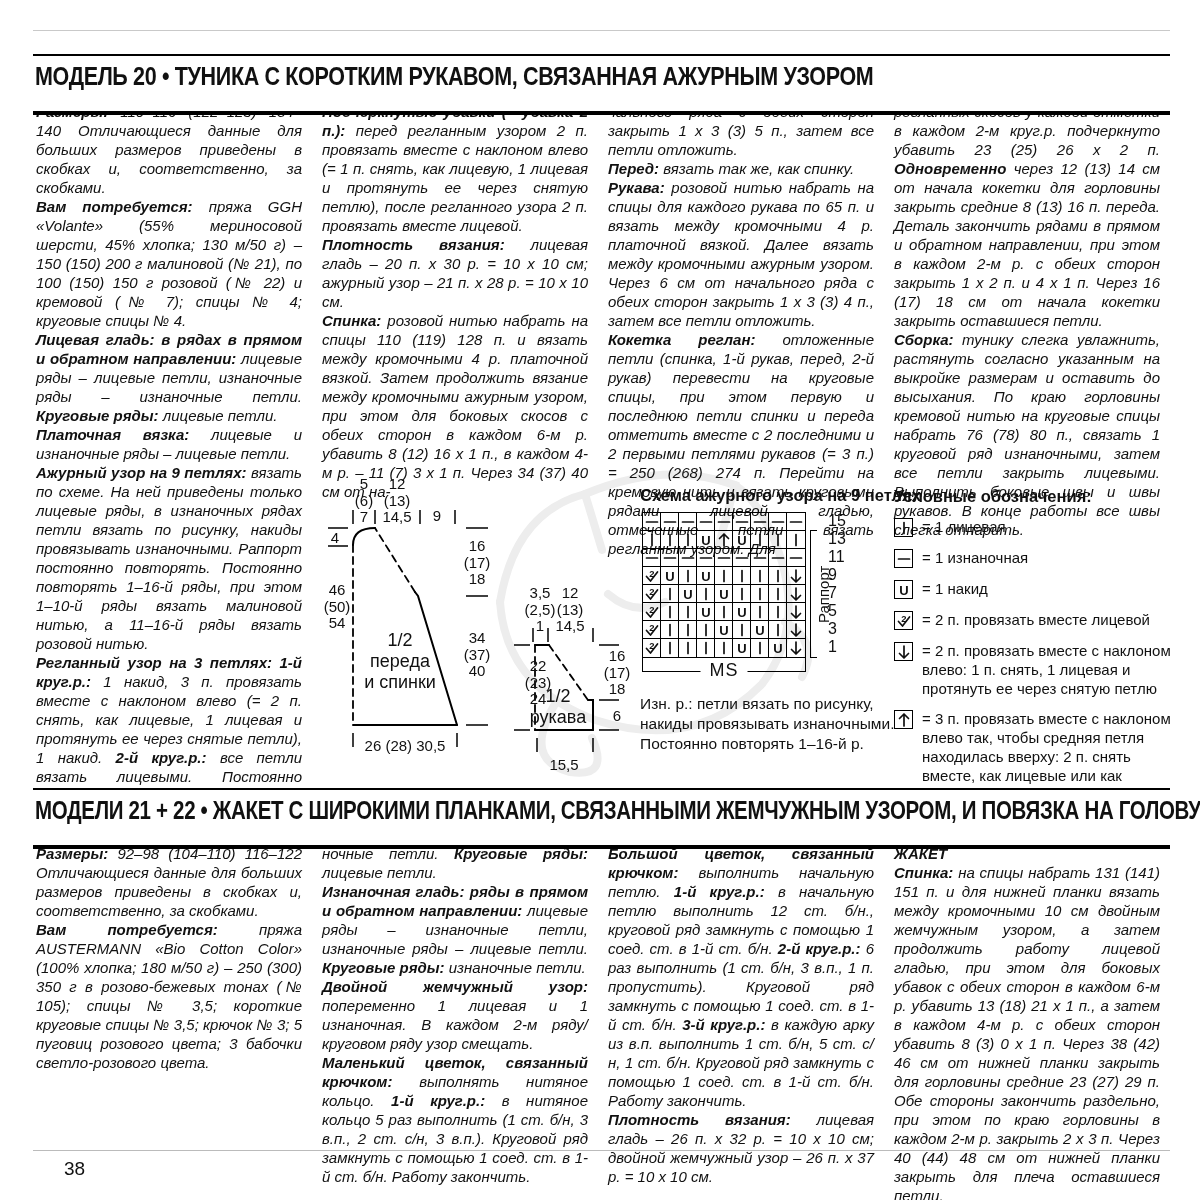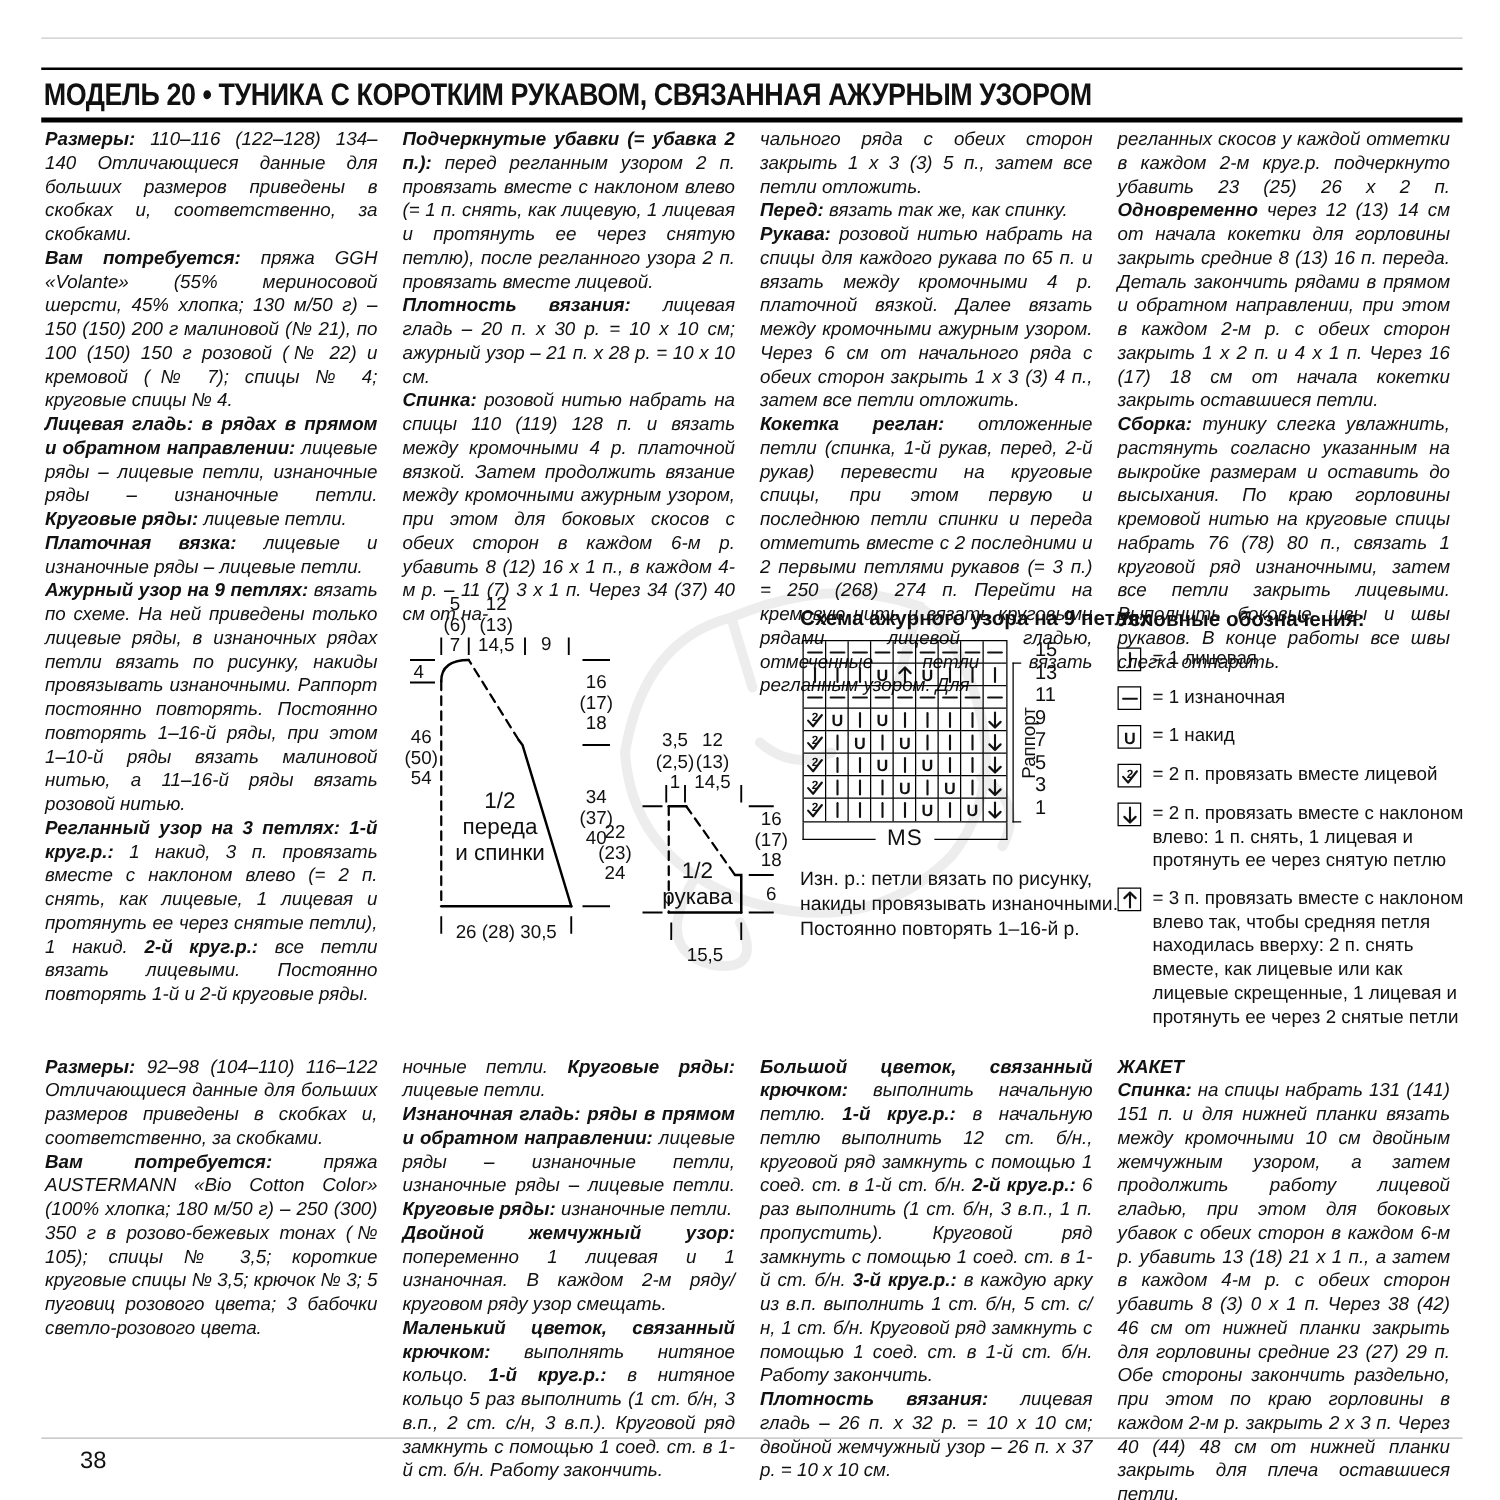--- a/index.html
+++ b/index.html
@@ -1,20 +1,20 @@
 <!DOCTYPE html>
 <html><head>
 <meta charset="utf-8">
 <style>
   html,body{margin:0;padding:0;background:#fff;}
   .page{position:relative;width:1200px;height:1200px;background:#fff;
         font-family:"Liberation Sans",sans-serif;color:#111;overflow:hidden;}
   .hairline{position:absolute;left:33px;right:30px;height:1px;background:#c9c9c9;}
   .band{position:absolute;left:33px;right:30px;border-top:2.5px solid #000;
-        border-bottom:4px solid #000;padding:6px 2px 3px;background:#fff;z-index:3;}
+        border-bottom:4px solid #000;padding:6px 2px 20px;background:#fff;z-index:3;}
   .htext{display:inline-block;font-weight:bold;font-size:25px;letter-spacing:-0.4px;
          white-space:nowrap;transform-origin:0 50%;}
   .htext.h1{transform:scaleX(0.86);}
   .htext.h2{transform:scaleX(0.82);}
   .col{position:absolute;width:266px;font-size:15px;line-height:19px;
        text-align:justify;z-index:2;}
   .para{margin:0;font-style:italic;}
   .para.gap{}
   .para b{font-weight:bold;}
   
@@ -166,21 +166,21 @@
   <div class="piece-label" style="left:352px;top:630px;width:96px">1/2
 переда
 и спинки</div>
 
   <div class="mlabel" style="left:520px;top:585px;width:40px">3,5
 (2,5)
 1</div>
   <div class="mlabel" style="left:548px;top:585px;width:44px">12
 (13)
 14,5</div>
-  <div class="mlabel" style="left:473px;top:658px;width:38px">22
+  <div class="mlabel" style="left:519px;top:658px;width:38px">22
 (23)
 24</div>
   <div class="mlabel" style="left:597px;top:648px;width:40px">16
 (17)
 18</div>
   <div class="mlabel" style="left:599px;top:708px;width:36px">6</div>
   <div class="mlabel" style="left:534px;top:757px;width:60px">15,5</div>
   <div class="piece-label" style="left:516px;top:686px;width:84px">1/2
 рукава</div>
 
@@ -617,20 +617,23 @@
           <span class="symbox">
             <svg width="16" height="16" viewBox="0 0 16 16">
               <path d="M8,14 L8,2.5 M3.5,6.5 L8,2 L12.5,6.5" stroke="#111" stroke-width="1.7" fill="none" stroke-linecap="round" stroke-linejoin="round"></path>
             </svg>
           </span>
           <div>= 3 п. провязать вместе с наклоном влево так, чтобы средняя петля находилась вверху: 2 п. снять вместе, как лицевые или как лицевые скрещенные, 1 лицевая и протянуть ее через 2 снятые петли</div>
         </div>
       </div>
   </div>
 
+  <div class="band" style="top:788px">
+    <span class="htext h2">МОДЕЛИ 21 + 22 • ЖАКЕТ С ШИРОКИМИ ПЛАНКАМИ, СВЯЗАННЫМИ ЖЕМЧУЖНЫМ УЗОРОМ, И ПОВЯЗКА НА ГОЛОВУ</span>
+  </div>
 
   <div class="col" style="left:36px;top:844px">
       <p class="para"><b>Размеры: </b><span>92–98 (104–110) 116–122 Отличающиеся данные для больших размеров приведены в скобках и, соответственно, за скобками.</span></p>
       <p class="para gap"><b>Вам потребуется: </b><span>пряжа AUSTERMANN «Bio Cotton Color» (100% хлопка; 180 м/50 г) – 250 (300) 350 г в розово-бежевых тонах (№ 105); спицы № 3,5; короткие круговые спицы № 3,5; крючок № 3; 5 пуговиц розового цвета; 3 бабочки светло-розового цвета.</span></p>
     </div>
   <div class="col" style="left:322px;top:844px">
       <p class="para"><span>ночные петли. </span><b>Круговые ряды: </b><span>лицевые петли.</span></p>
       <p class="para"><b>Изнаночная гладь: ряды в прямом и обратном направлении: </b><span>лицевые ряды – изнаночные петли, изнаночные ряды – лицевые петли. </span><b>Круговые ряды: </b><span>изнаночные петли.</span></p>
       <p class="para"><b>Двойной жемчужный узор: </b><span>попеременно 1 лицевая и 1 изнаночная. В каждом 2-м ряду/круговом ряду узор смещать.</span></p>
       <p class="para"><b>Маленький цветок, связанный крючком: </b><span>выполнять нитяное кольцо. </span><b>1-й круг.р.: </b><span>в нитяное кольцо 5 раз выполнить (1 ст. б/н, 3 в.п., 2 ст. с/н, 3 в.п.). Круговой ряд замкнуть с помощью 1 соед. ст. в 1-й ст. б/н. Работу закончить.</span></p>

